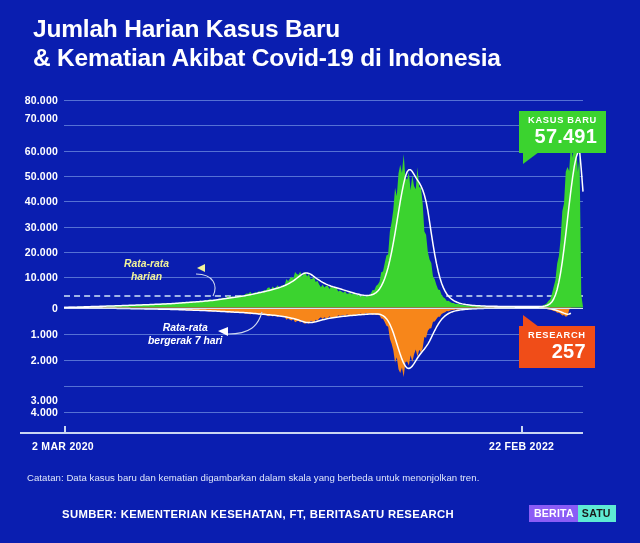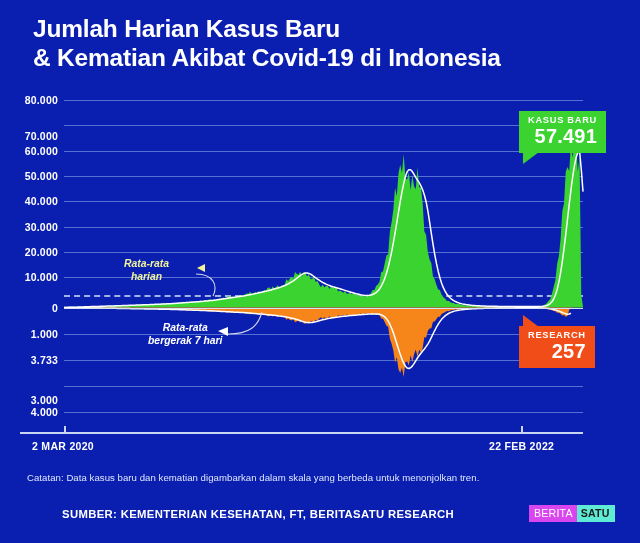--- a/index.html
+++ b/index.html
@@ -79,50 +79,50 @@
   .note{
     position:absolute;left:27px;top:472px;width:590px;
     color:#dfe7fb;font-size:9.6px;letter-spacing:.05px;
   }
   .source{
     position:absolute;left:27px;top:508px;
     color:#ffffff;font-size:11.3px;font-weight:bold;letter-spacing:.35px;margin-left:35px;
   }
   .logo{position:absolute;left:529px;top:505px;height:17px;display:flex;}
   .logo .b1{
-    background:#d946ef;color:#ffffff;font-size:10.6px;font-weight:normal;
+    background:#8b5cf6;color:#ffffff;font-size:10.6px;font-weight:bold;
     padding:2px 4px 2px 5px;letter-spacing:.2px;line-height:13px;
   }
   .logo .b2{
     background:#5eead4;color:#1a1a1a;font-size:10.6px;font-weight:bold;
     padding:2px 5px 2px 4px;letter-spacing:.2px;line-height:13px;
   }
 </style>
 </head>
 <body>
 
 <div id="root">
 
   <div class="title">
     <span>Jumlah Harian Kasus Baru</span>
     <span class="l2">&amp; Kematian Akibat Covid-19 di Indonesia</span>
   </div>
 
   <div class="ylabels">
     <div class="ylabel" style="top:0px;">80.000</div>
-    <div class="ylabel" style="top:36px;">70.000</div>
+    <div class="ylabel" style="top:18px;">70.000</div>
     <div class="ylabel" style="top:50.6px;">60.000</div>
     <div class="ylabel" style="top:75.9px;">50.000</div>
     <div class="ylabel" style="top:101.2px;">40.000</div>
     <div class="ylabel" style="top:126.5px;">30.000</div>
     <div class="ylabel" style="top:151.8px;">20.000</div>
     <div class="ylabel" style="top:177.1px;">10.000</div>
     <div class="ylabel" style="top:207.5px;">0</div>
     <div class="ylabel" style="top:233.5px;">1.000</div>
-    <div class="ylabel" style="top:259.5px;">3.733</div>
+    <div class="ylabel" style="top:259.5px;">2.000</div>
     <div class="ylabel" style="top:300px;margin-left:6px;">3.000</div>
     <div class="ylabel" style="top:311.5px;">4.000</div>
   </div>
 
   <div class="plot">
     <div class="gridline" style="top:0px;"></div>
     <div class="gridline" style="top:25.3px;"></div>
     <div class="gridline" style="top:50.6px;"></div>
     <div class="gridline" style="top:75.9px;"></div>
     <div class="gridline" style="top:101.2px;"></div>

